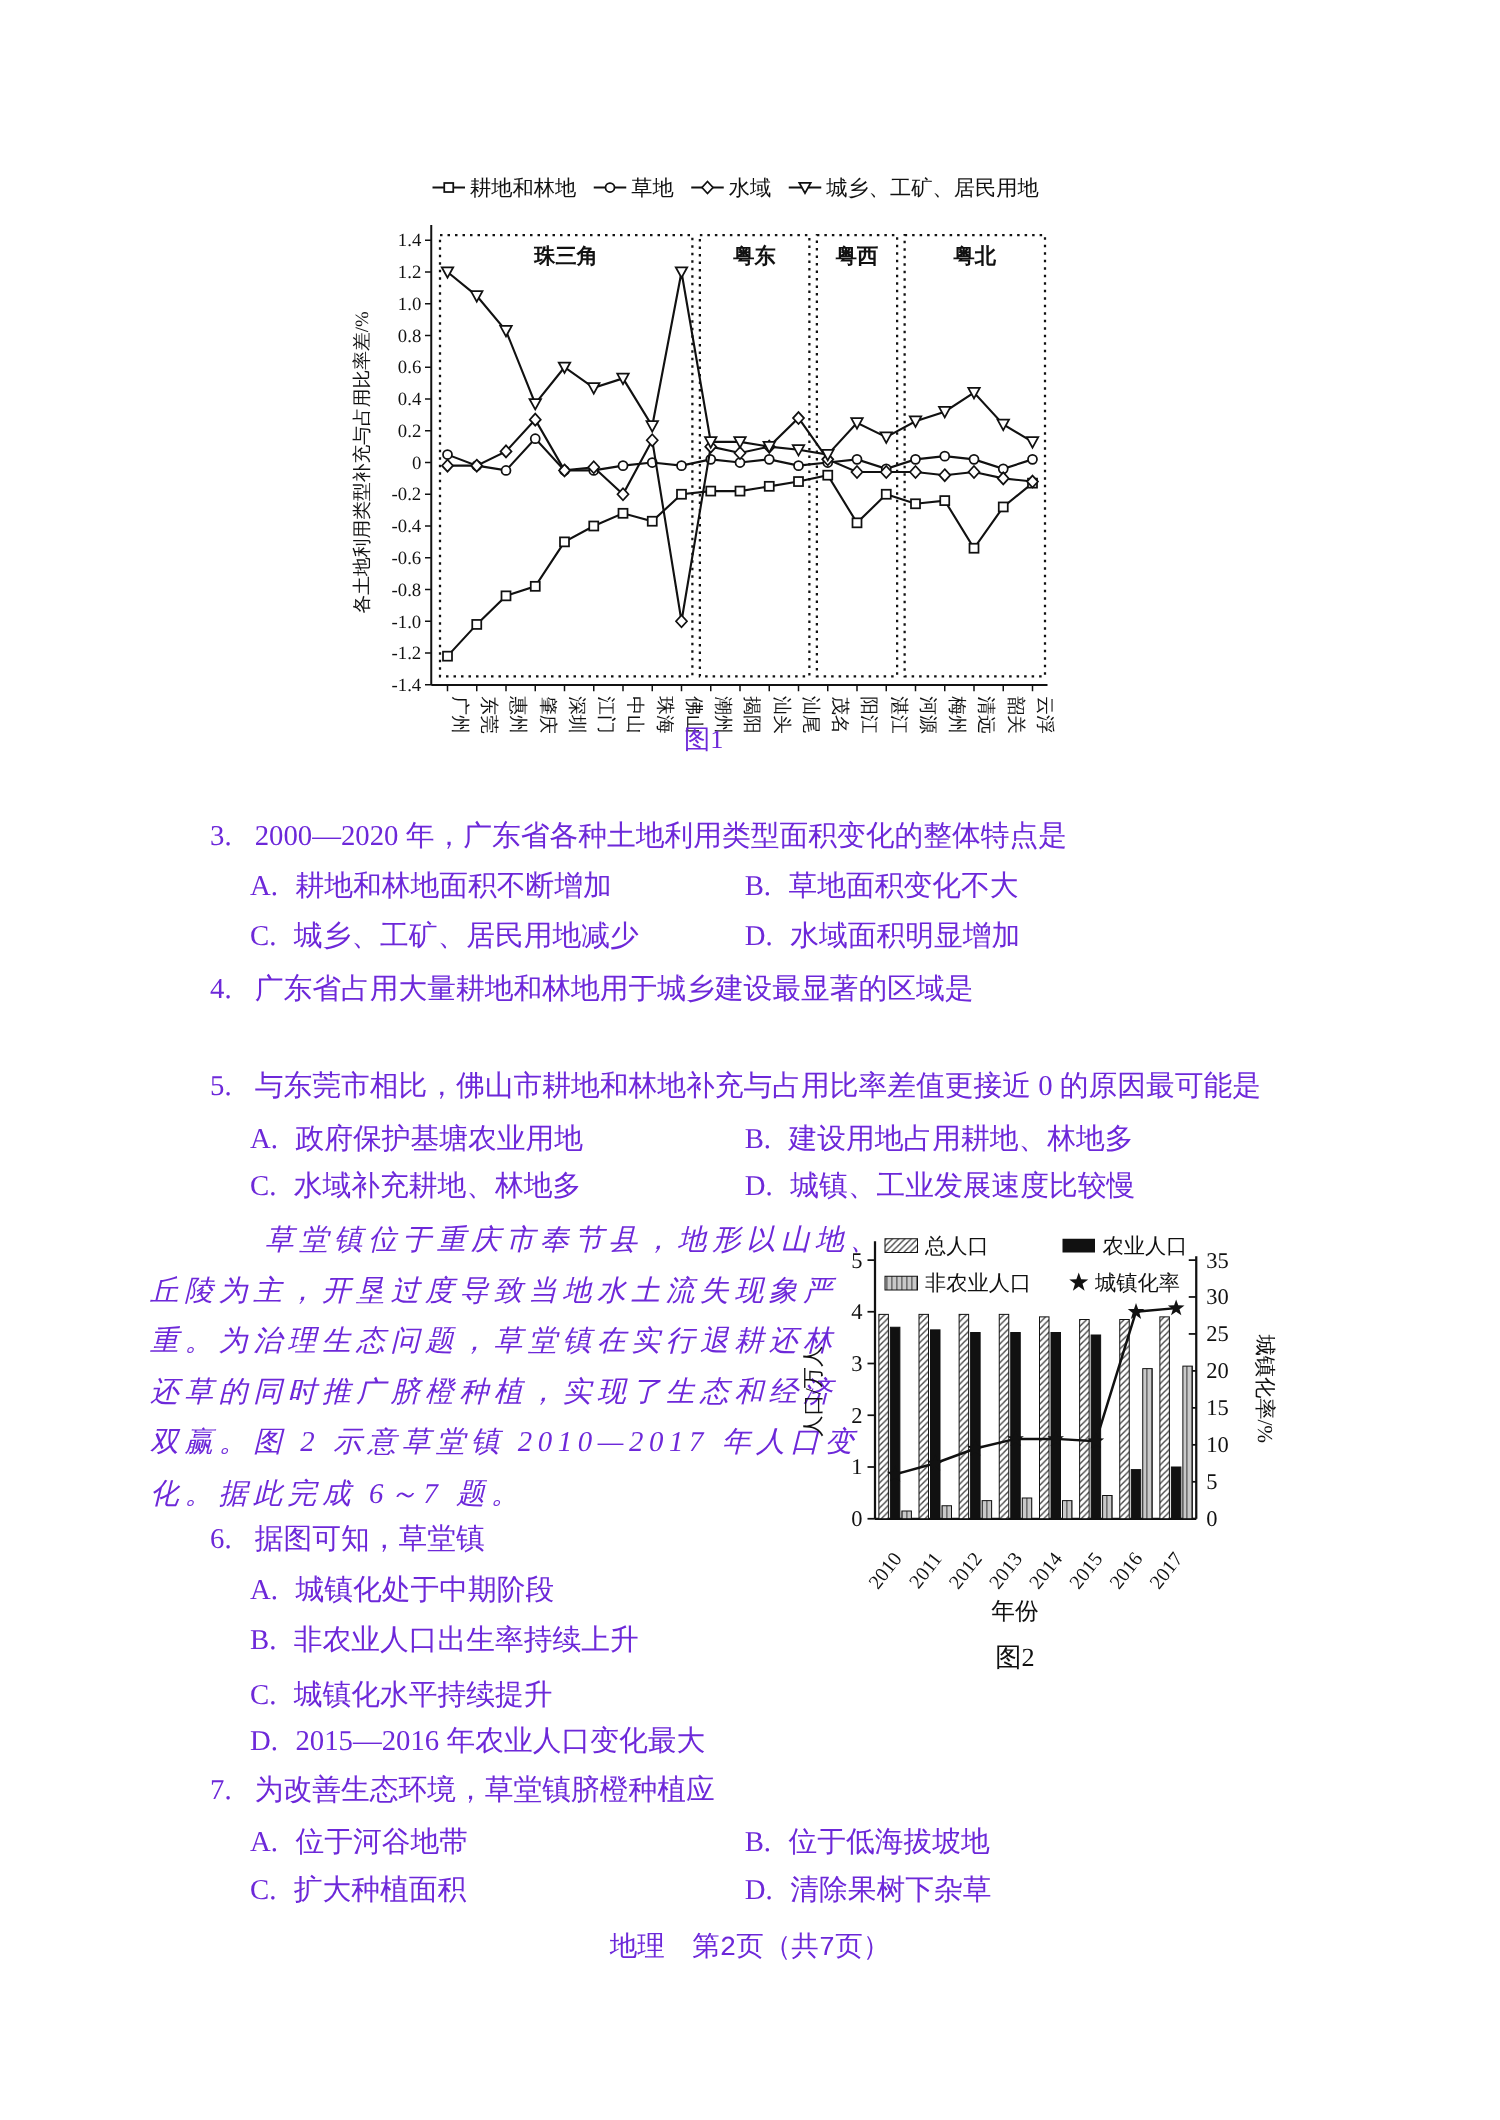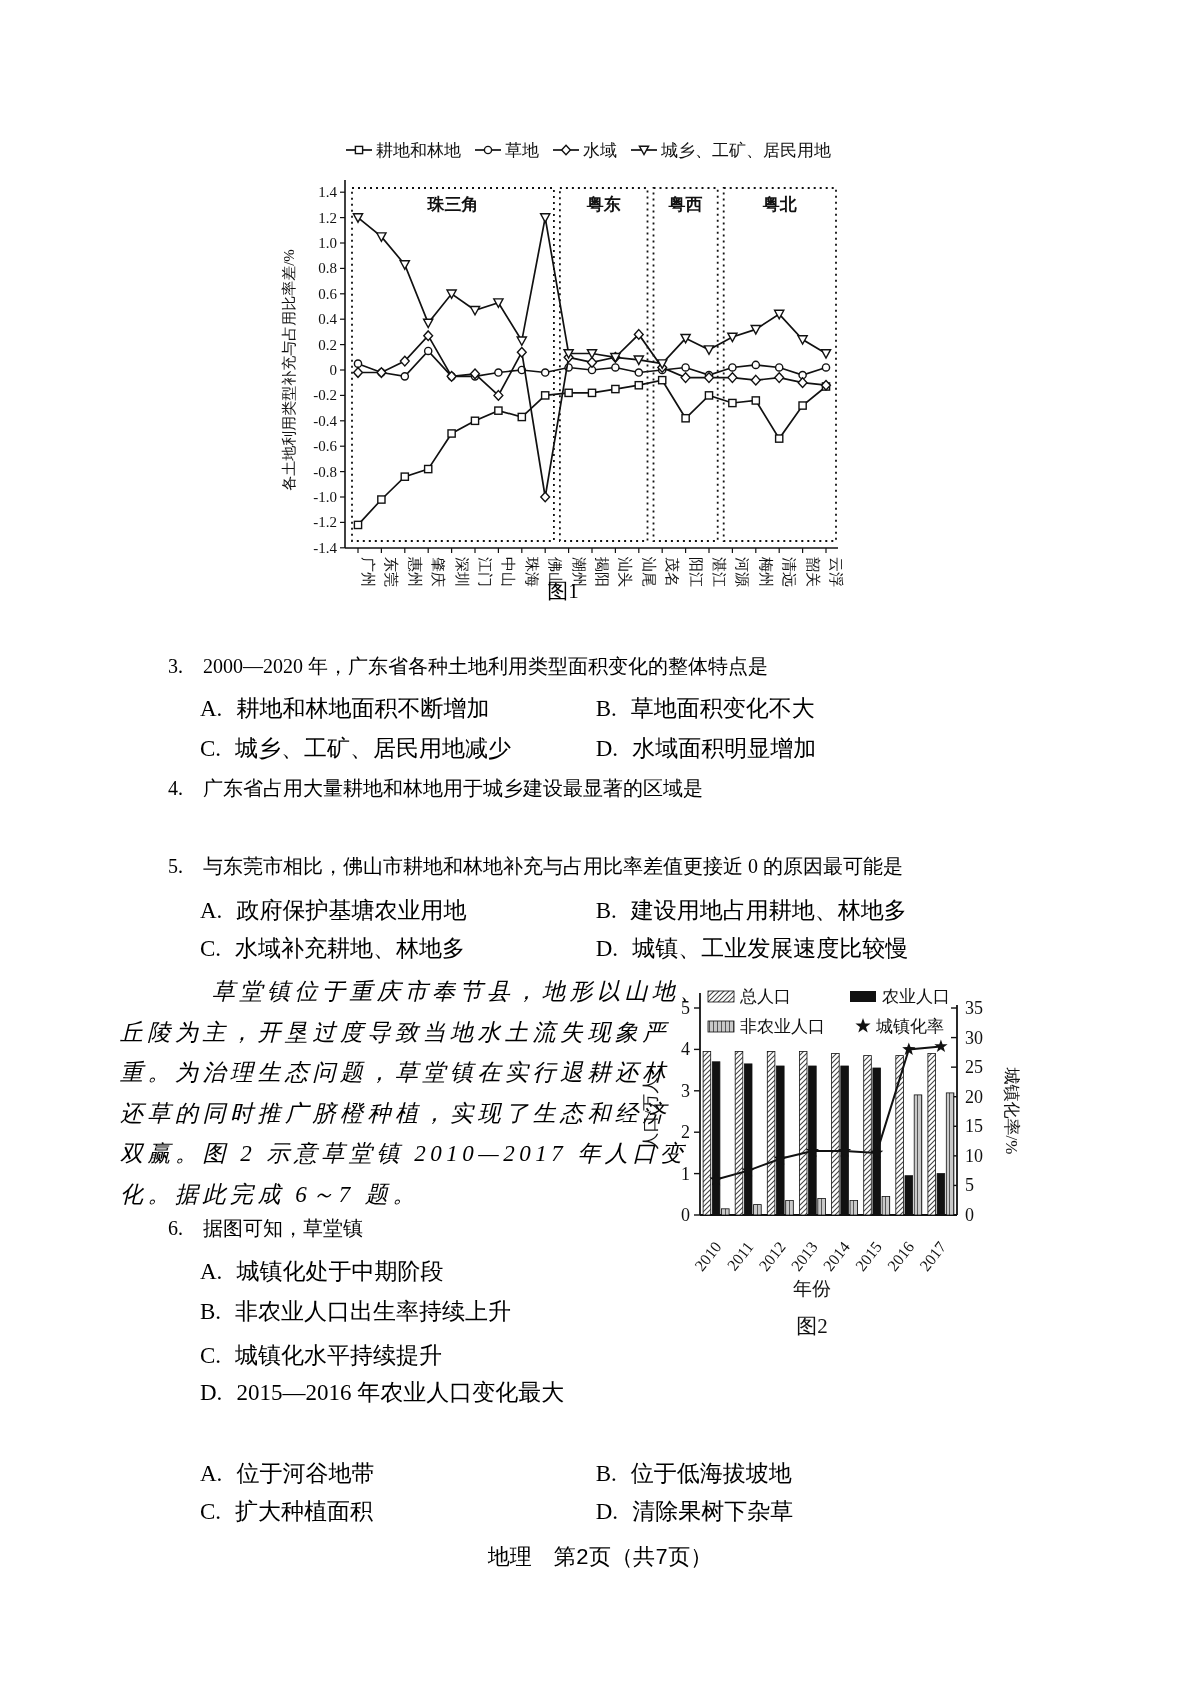--- a/index.html
+++ b/index.html
@@ -1,19 +1,19 @@
 <!DOCTYPE html>
 <html><head>
 <meta charset="utf-8">
 <style>
   html,body{margin:0;padding:0;background:#e8e8e8;}
   .page{position:relative;width:1200px;height:1696px;background:#ffffff;
-        font-family:"Liberation Serif","DejaVu Serif",serif;color:#000000;overflow:hidden;}
+        font-family:"Liberation Serif","DejaVu Serif",serif;color:#6d28d9;overflow:hidden;}
   .abs{position:absolute;}
-  .stem{font-size:20px;white-space:nowrap;}
+  .stem{font-size:23px;white-space:nowrap;}
   .stem .qnum{display:inline-block;min-width:30px;}
   .optrow{font-size:23px;white-space:nowrap;font-family:Liberation Serif, serif;}
   .opt{display:inline-block;}
   .opt .olabel{display:inline-block;margin-right:14px;}
   .w390{width:390px;}
   .w193{width:193px;}
   .w197{width:197px;}
   .w198{width:198px;}
   .passage{font-size:23px;font-style:italic;letter-spacing:4.5px;line-height:40.6px;}
   .passage .pline{white-space:nowrap;}
@@ -369,20 +369,24 @@
   <div class="abs optrow" style="left:200px;top:1296px;">
     <span class="opt"><span class="olabel">B.</span><span>非农业人口出生率持续上升</span></span>
   </div>
   <div class="abs optrow" style="left:200px;top:1340px;">
     <span class="opt"><span class="olabel">C.</span><span>城镇化水平持续提升</span></span>
   </div>
   <div class="abs optrow" style="left:200px;top:1377px;">
     <span class="opt"><span class="olabel">D.</span><span>2015—2016 年农业人口变化最大</span></span>
   </div>
 
+  <div class="abs stem" style="left:168px;top:1416px;">
+    <span class="qnum">7.</span>
+    <span>为改善生态环境，草堂镇脐橙种植应</span>
+  </div>
   <div class="abs optrow" style="left:200px;top:1496px;">
     <span class="opt w390"><span class="olabel">C.</span><span>扩大种植面积</span></span>
     <span class="opt"><span class="olabel">D.</span><span>清除果树下杂草</span></span>
   </div>
   <div class="abs optrow" style="left:200px;top:1458px;">
     <span class="opt w390"><span class="olabel">A.</span><span>位于河谷地带</span></span>
     <span class="opt"><span class="olabel">B.</span><span>位于低海拔坡地</span></span>
   </div>
 
   <div class="abs footer" style="left:0px;top:1542px;">地理　第2页（共7页）</div>

